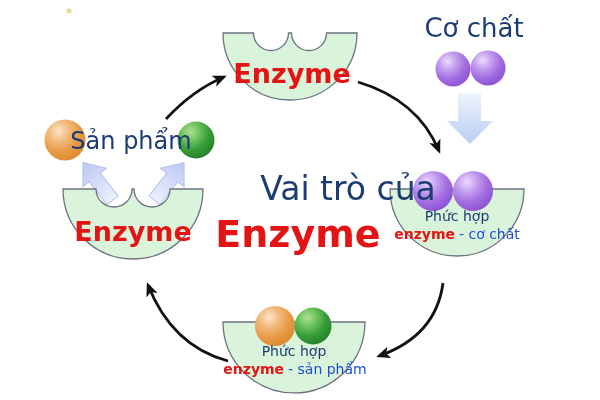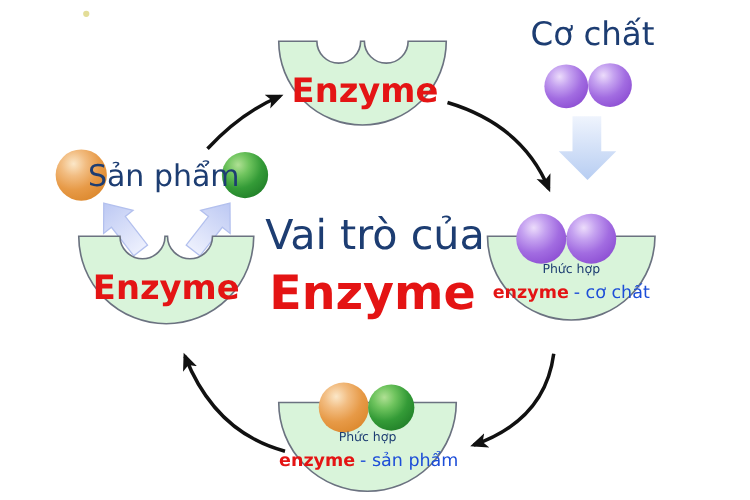--- a/index.html
+++ b/index.html
@@ -7,26 +7,26 @@
     position:relative;width:600px;height:400px;overflow:hidden;background:#ffffff;
     font-family:"DejaVu Sans","Liberation Sans",sans-serif;
   }
   svg{position:absolute;left:0;top:0;}
   .lbl{
     position:absolute;transform:translate(-50%,-50%);
     white-space:nowrap;line-height:1;text-align:center;
   }
   .navy{color:#1d3d72;}
   .red{color:#e41414;font-weight:bold;}
-  .title1{font-size:33px;}
+  .title1{font-size:33px;margin-left:48px;}
   .title2{font-size:38px;}
   .enzyme-big{font-size:27px;}
   .node-lbl{font-size:26px;}
   .product-lbl{font-size:24px;}
-  .small1{font-size:10px;}
+  .small1{font-size:14px;}
   .small2{font-size:14px;}
   .small2 .enz{color:#e41414;font-weight:bold;}
   .small2 .suffix{color:#1d4ed8;margin-left:0.28em;}
 </style>
 </head>
 <body>
 
 <div class="stage">
 
   <svg width="600" height="400" viewBox="0 0 600 400">

